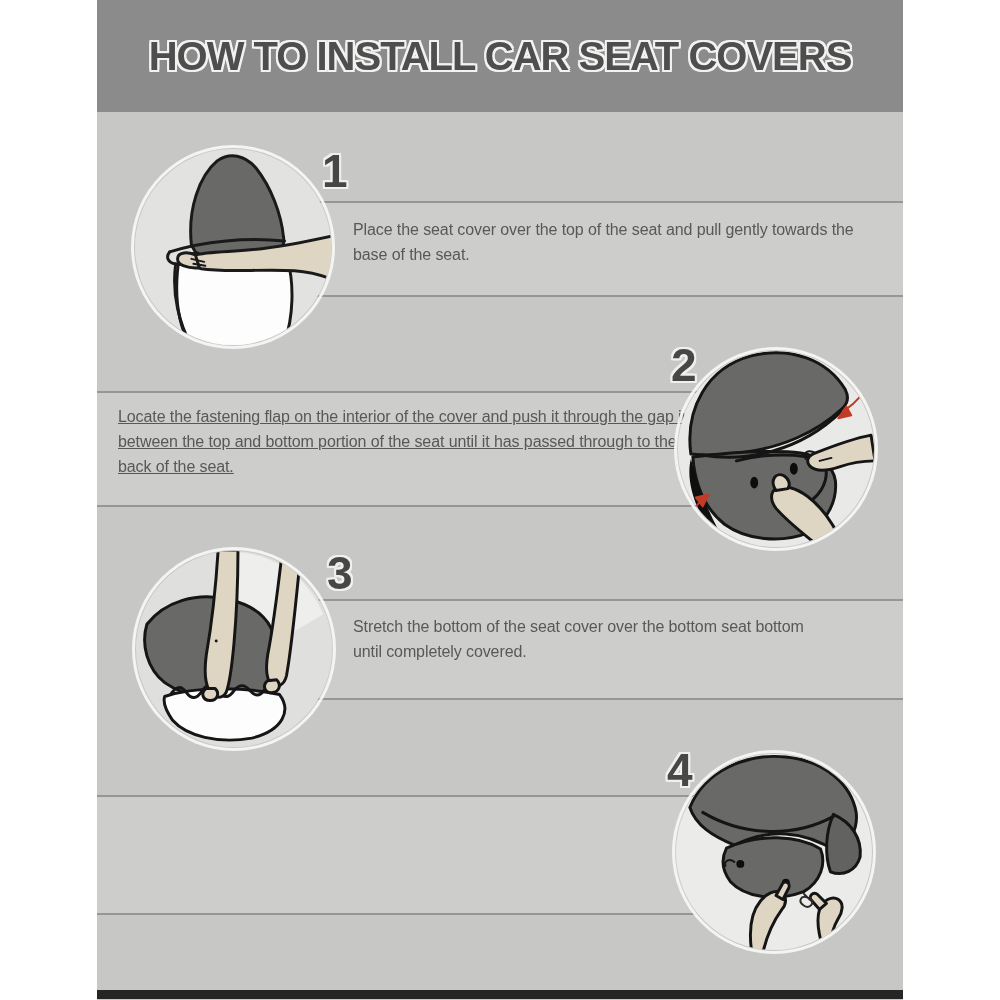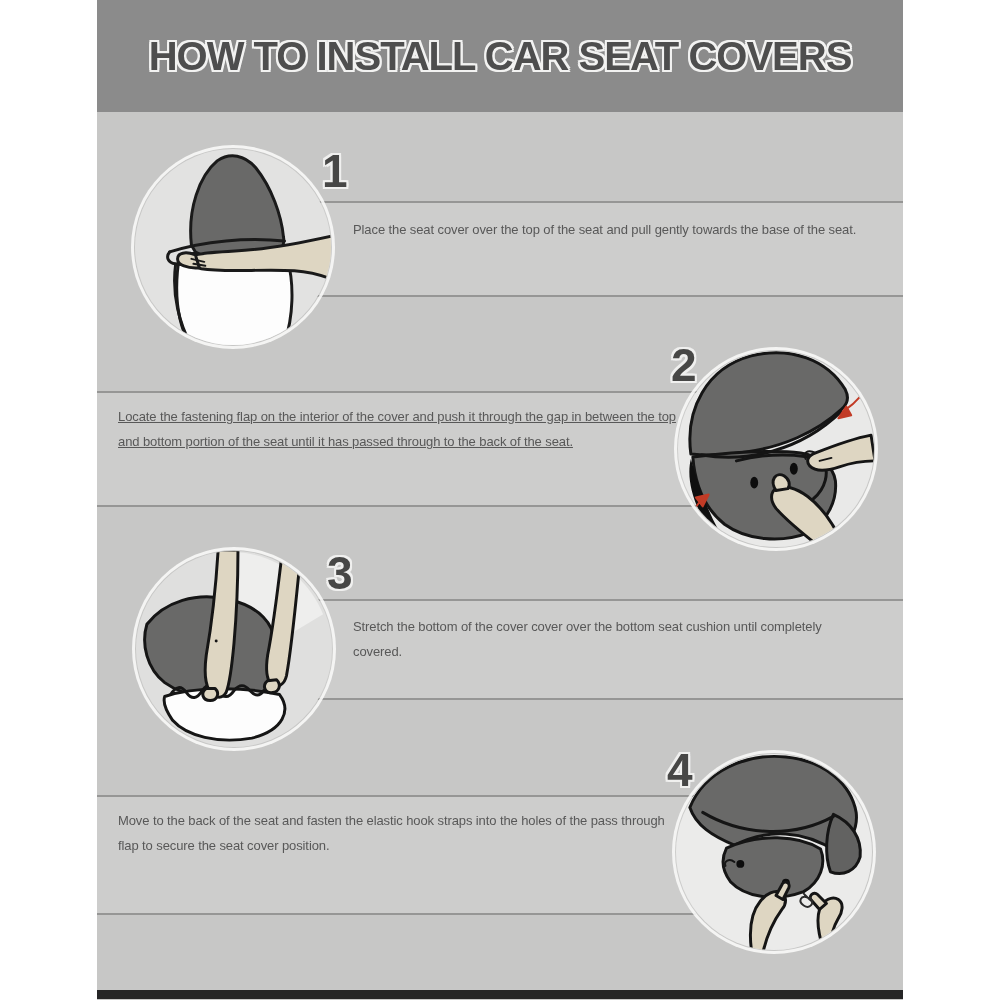--- a/index.html
+++ b/index.html
@@ -51,21 +51,21 @@
     color: var(--number, #474746);
     line-height: 1;
     text-shadow:
       -2px -2px 0 #f0f0ef, 2px -2px 0 #f0f0ef,
       -2px 2px 0 #f0f0ef, 2px 2px 0 #f0f0ef,
       -2px 0 0 #f0f0ef, 2px 0 0 #f0f0ef,
       0 -2px 0 #f0f0ef, 0 2px 0 #f0f0ef;
   }
   .steptext {
     position: absolute;
-    font-size: 13px;
+    font-size: 16px;
     line-height: 25px;
     letter-spacing: -0.1px;
     color: var(--text, #585858);
   }
   .illus {
     position: absolute;
     width: 198px; height: 198px;
     border-radius: 50%;
     box-shadow: 0 0 0 3px rgba(248,248,247,0.9);
     z-index: 5;
@@ -181,21 +181,21 @@
             <path d="M32,146 l-13,3 l7,9 z"></path>
           </g>
         </g>
       </svg>
     </div>
 
     <div class="band" id="band3"></div>
     <div class="sep" id="sep3a"></div>
     <div class="sep" id="sep3b"></div>
     <div class="stepnum" id="num3">3</div>
-    <div class="steptext" id="text3">Stretch the bottom of the cover cover over the bottom seat cushion until completely covered.</div>
+    <div class="steptext" id="text3">Stretch the bottom of the seat cover over the bottom seat bottom until completely covered.</div>
     <div class="illus" id="illus3">
       <svg viewBox="0 0 200 200">
         <defs>
             <clipPath id="c3">
               <circle cx="100" cy="100" r="99"></circle>
             </clipPath>
           </defs>
         <circle cx="100" cy="100" r="99" style="fill:#dfdfde"></circle>
         <g clip-path="url(#c3)" stroke="#151515" stroke-width="3" stroke-linejoin="round" stroke-linecap="round">
           <path d="M100,2 C142,4 175,28 190,65 L140,95 L100,55 Z" style="fill:#eeeeed" stroke="none"></path>
@@ -208,21 +208,20 @@
           <path d="M134,132 c-6,5 -3,13 5,12 c7,-1 9,-8 4,-13 Z" style="fill:var(--skin,#ded6c2)"></path>
           <circle cx="82" cy="92" r="1.5" style="fill:#151515" stroke="none"></circle>
         </g>
       </svg>
     </div>
 
     <div class="band" id="band4"></div>
     <div class="sep" id="sep4a"></div>
     <div class="sep" id="sep4b"></div>
     <div class="stepnum" id="num4">4</div>
-    <div class="steptext" id="text4">Move to the back of the seat and fasten the elastic hook straps into the holes of the pass through flap to secure the seat cover position.</div>
     <div class="illus" id="illus4">
       <svg viewBox="0 0 200 200">
         <defs>
             <clipPath id="c4">
               <circle cx="100" cy="100" r="99"></circle>
             </clipPath>
           </defs>
         <circle cx="100" cy="100" r="99" style="fill:#ebebea"></circle>
         <g clip-path="url(#c4)" stroke="#151515" stroke-width="3" stroke-linejoin="round" stroke-linecap="round">
           <path d="M15,55 C30,18 72,0 112,4 C152,8 178,32 183,60 C185,77 177,91 162,99 C130,78 94,76 60,93 C38,84 21,73 15,55 Z" style="fill:var(--cover-dark,#696968)"></path>

